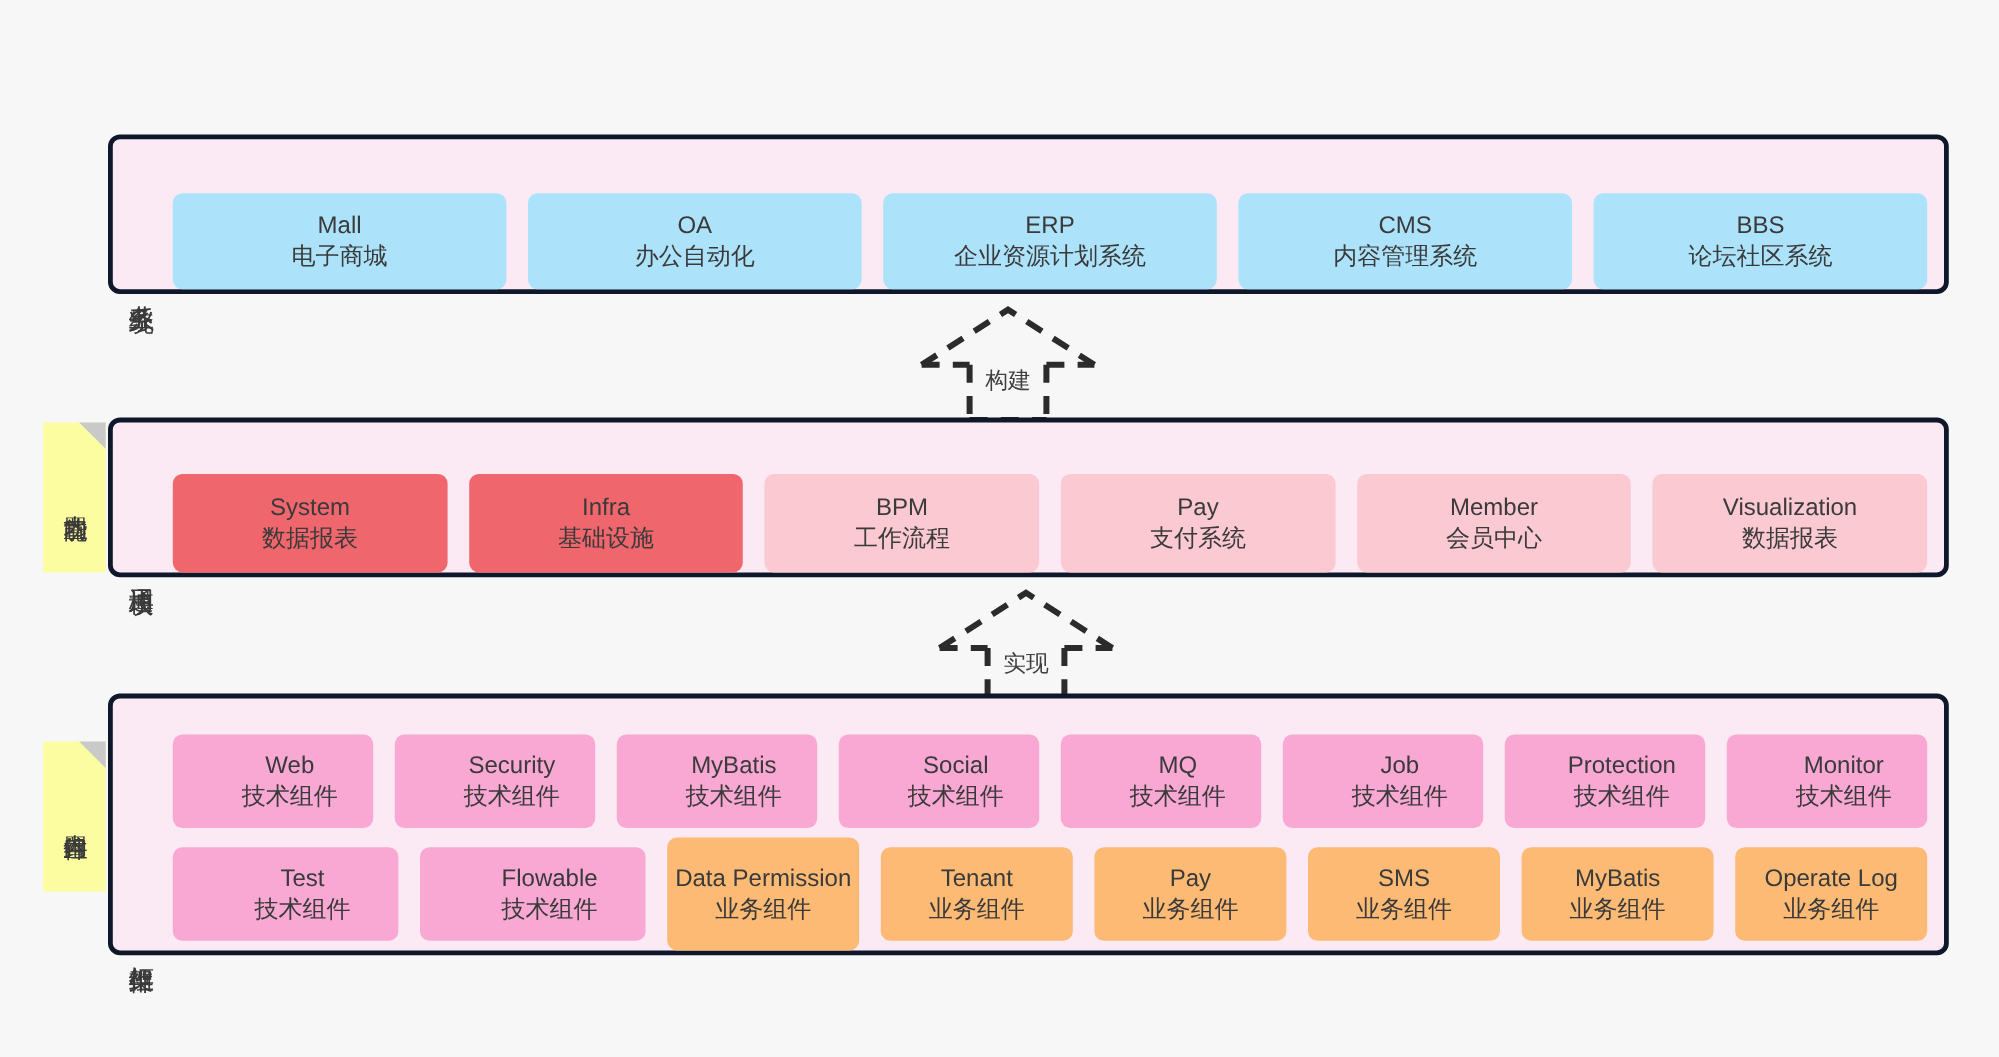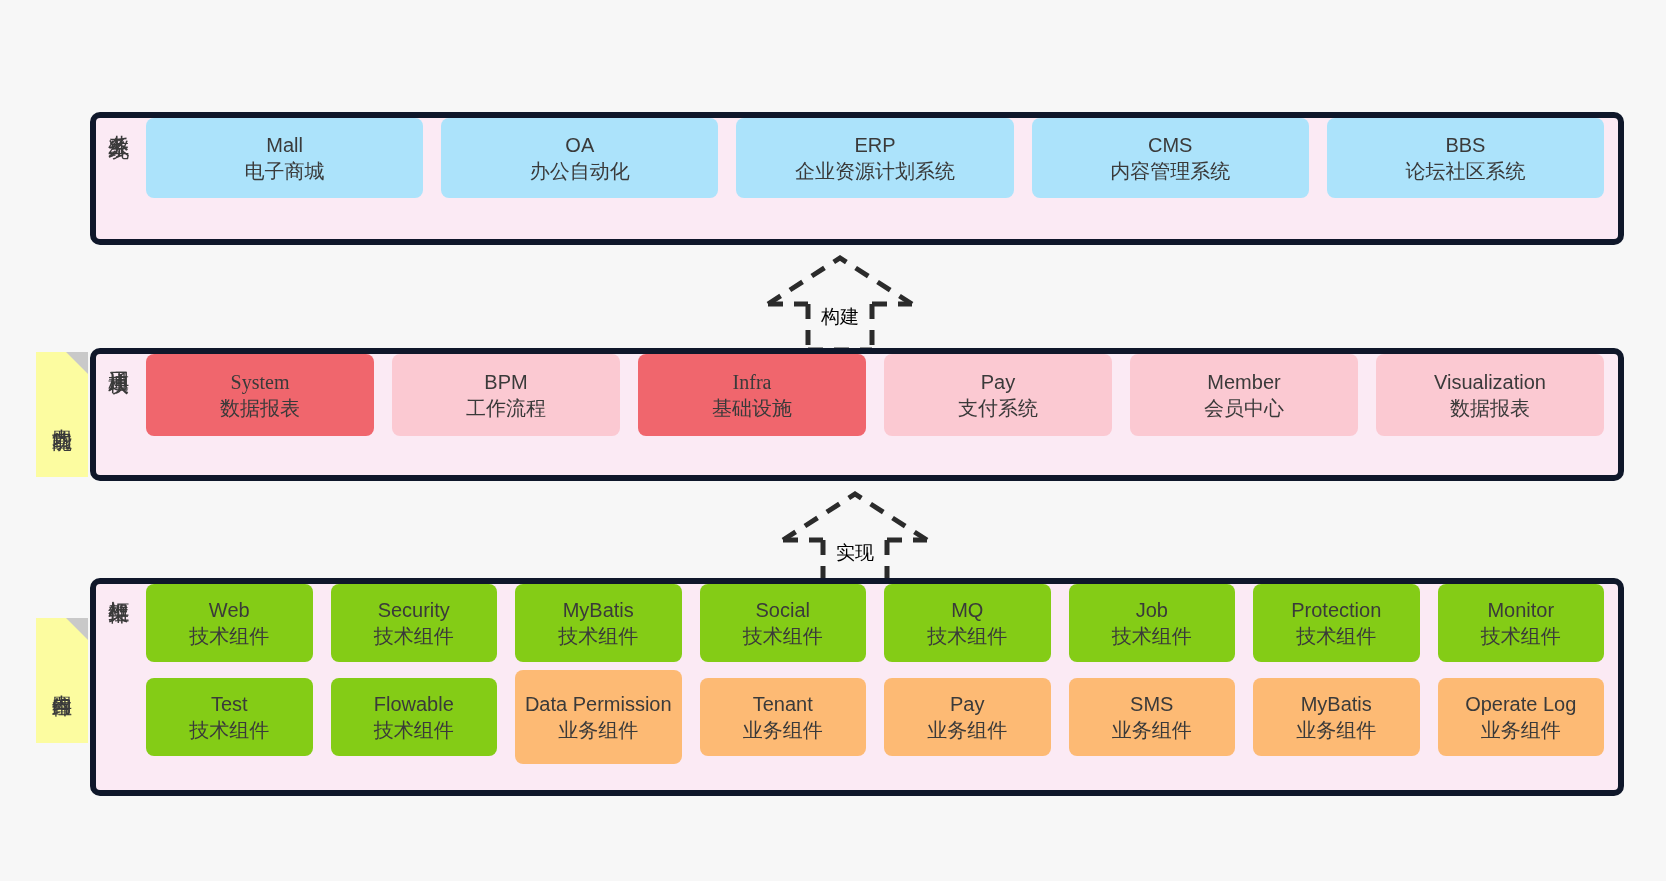--- a/index.html
+++ b/index.html
@@ -18,25 +18,25 @@
 
   .canvas {
     position: absolute;
     inset: 0;
   }
 
   
   .layer {
     position: absolute;
     background: #fbeaf4;
-    border: 6px solid #0f172a;
+    border: 4px solid #0f172a;
     border-radius: 10px;
     box-sizing: border-box;
     display: flex;
-    align-items: flex-start;
+    align-items: flex-end;
   }
 
   
   .layer-label {
     flex: 0 0 auto;
     width: 46px;
     display: flex;
     align-items: center;
     justify-content: center;
     font-size: 21px;
@@ -82,23 +82,23 @@
     min-width: 0;
   }
   .card .en { display: block; }
   .card .cn { display: block; }
 
   .h-biz   { height: 80px; }
   .h-mod   { height: 82px; }
   .h-comp  { height: 78px; }
 
   .c-blue        { background: #ace3fb; }
-  .c-red-strong  { background: #f0666d; font-family: Liberation Serif, serif; }
+  .c-red-strong  { background: #f0666d; }
   .c-red-light   { background: #fbc9d2; }
-  .c-green-strong{ background: #84cc16; }
+  .c-green-strong{ background: #f9a8d4; padding-left: 32px; }
   .c-green-light { background: #fdba74; }
 
   
   .sticky {
     position: absolute;
     width: 52px;
     background: #fcfca0;
     color: #3a3a3a;
     font-size: 20px;
     line-height: 1.14;
@@ -134,21 +134,21 @@
     height: 100%;
     overflow: visible;
   }
   .connector .conn-label {
     position: absolute;
     left: 0;
     right: 0;
     bottom: 22px;
     text-align: center;
     font-size: 19px;
-    color: #000000;
+    color: #404040;
     user-select: none;
     pointer-events: none;
   }
 </style>
 </head>
 <body>
 
 <div class="canvas">
 
   <div class="layer" style="left:90px; top:112px; width:1534px; height:133px;">
@@ -193,27 +193,27 @@
   </div>
 
   <div class="layer" style="left:90px; top:348px; width:1534px; height:133px;">
     <div class="layer-label">通用模块</div>
     <div class="layer-body">
       <div class="row">
         <div class="card c-red-strong h-mod">
           <span class="en">System</span>
           <span class="cn">数据报表</span>
         </div>
+        <div class="card c-red-strong h-mod">
+          <span class="en">Infra</span>
+          <span class="cn">基础设施</span>
+        </div>
         <div class="card c-red-light h-mod">
           <span class="en">BPM</span>
           <span class="cn">工作流程</span>
-        </div>
-        <div class="card c-red-strong h-mod">
-          <span class="en">Infra</span>
-          <span class="cn">基础设施</span>
         </div>
         <div class="card c-red-light h-mod">
           <span class="en">Pay</span>
           <span class="cn">支付系统</span>
         </div>
         <div class="card c-red-light h-mod">
           <span class="en">Member</span>
           <span class="cn">会员中心</span>
         </div>
         <div class="card c-red-light h-mod">

